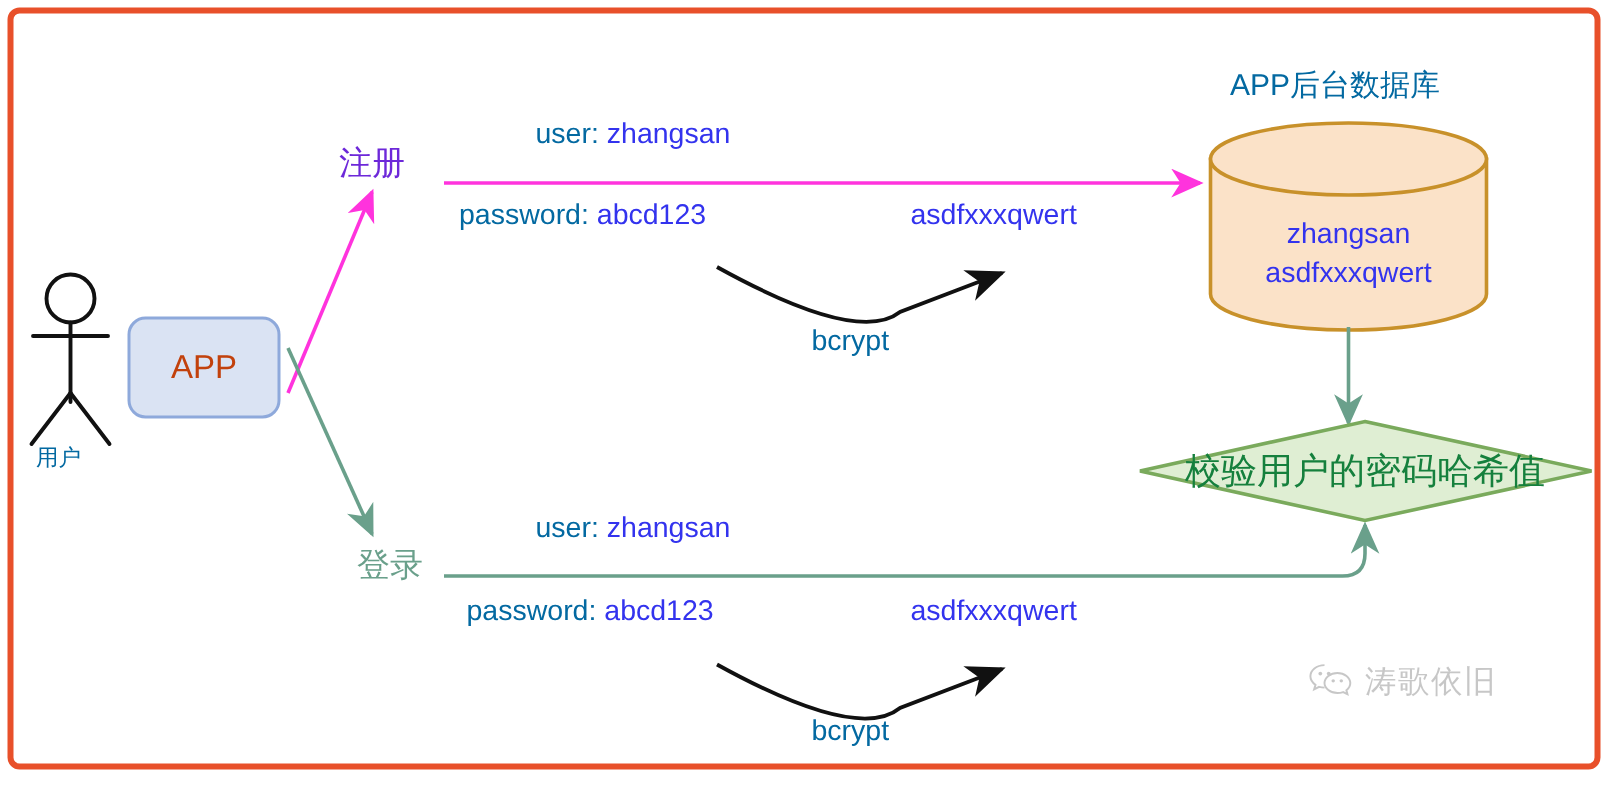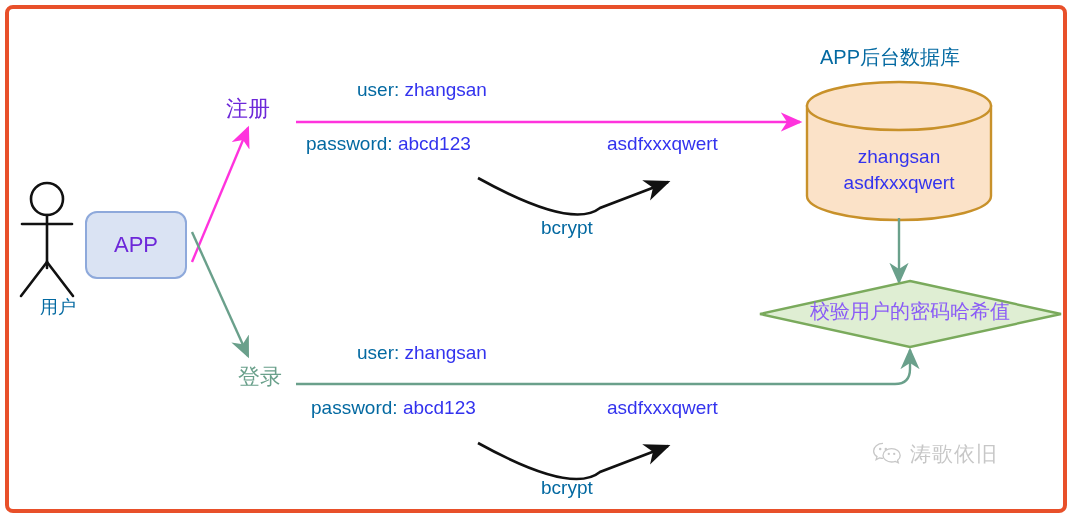--- a/index.html
+++ b/index.html
@@ -38,45 +38,45 @@
   }
   .t-black   { color: #0369a1; }
   .t-blue    { color: #3333ee; }
   .t-magenta { color: #6d28d9; }
   .t-green   { color: #6aa08b; margin-left: 12px; }
 
   #label-app {
     left: 86px; top: 212px;
     width: 100px; height: 66px;
     display: flex; align-items: center; justify-content: center;
-    font-size: 22px; color: #6d28d9;
+    font-size: 22px; color: #c2410c;
   }
-  #label-user-figure { left: 24px; top: 298px; font-size: 18px; margin-left: 16px; }
+  #label-user-figure { left: 24px; top: 298px; font-size: 15px; }
   #label-register    { left: 226px; top: 98px;  font-size: 22px; }
   #label-login       { left: 226px; top: 366px; font-size: 22px; }
 
   #label-db-title { left: 820px; top: 47px; font-size: 20px; }
 
   #db-text {
     position: absolute;
     left: 807px; top: 144px;
     width: 184px;
     text-align: center;
     font-size: 19px;
     color: #3333ee;
     line-height: 1.38;
   }
 
   #label-diamond {
     position: absolute;
     left: 760px; top: 298px;
     width: 300px;
     text-align: center;
-    font-size: 20px;
-    color: #8b5cf6;
+    font-size: 24px;
+    color: #15803d;
   }
 
   #reg-user     { left: 357px; top: 80px;  font-size: 19px; }
   #reg-password { left: 306px; top: 134px; font-size: 19px; }
   #reg-hash     { left: 607px; top: 134px; font-size: 19px; color: #3333ee; }
   #reg-bcrypt   { left: 541px; top: 218px; font-size: 19px; }
 
   #log-user     { left: 357px; top: 343px; font-size: 19px; }
   #log-password { left: 311px; top: 398px; font-size: 19px; }
   #log-hash     { left: 607px; top: 398px; font-size: 19px; color: #3333ee; }

